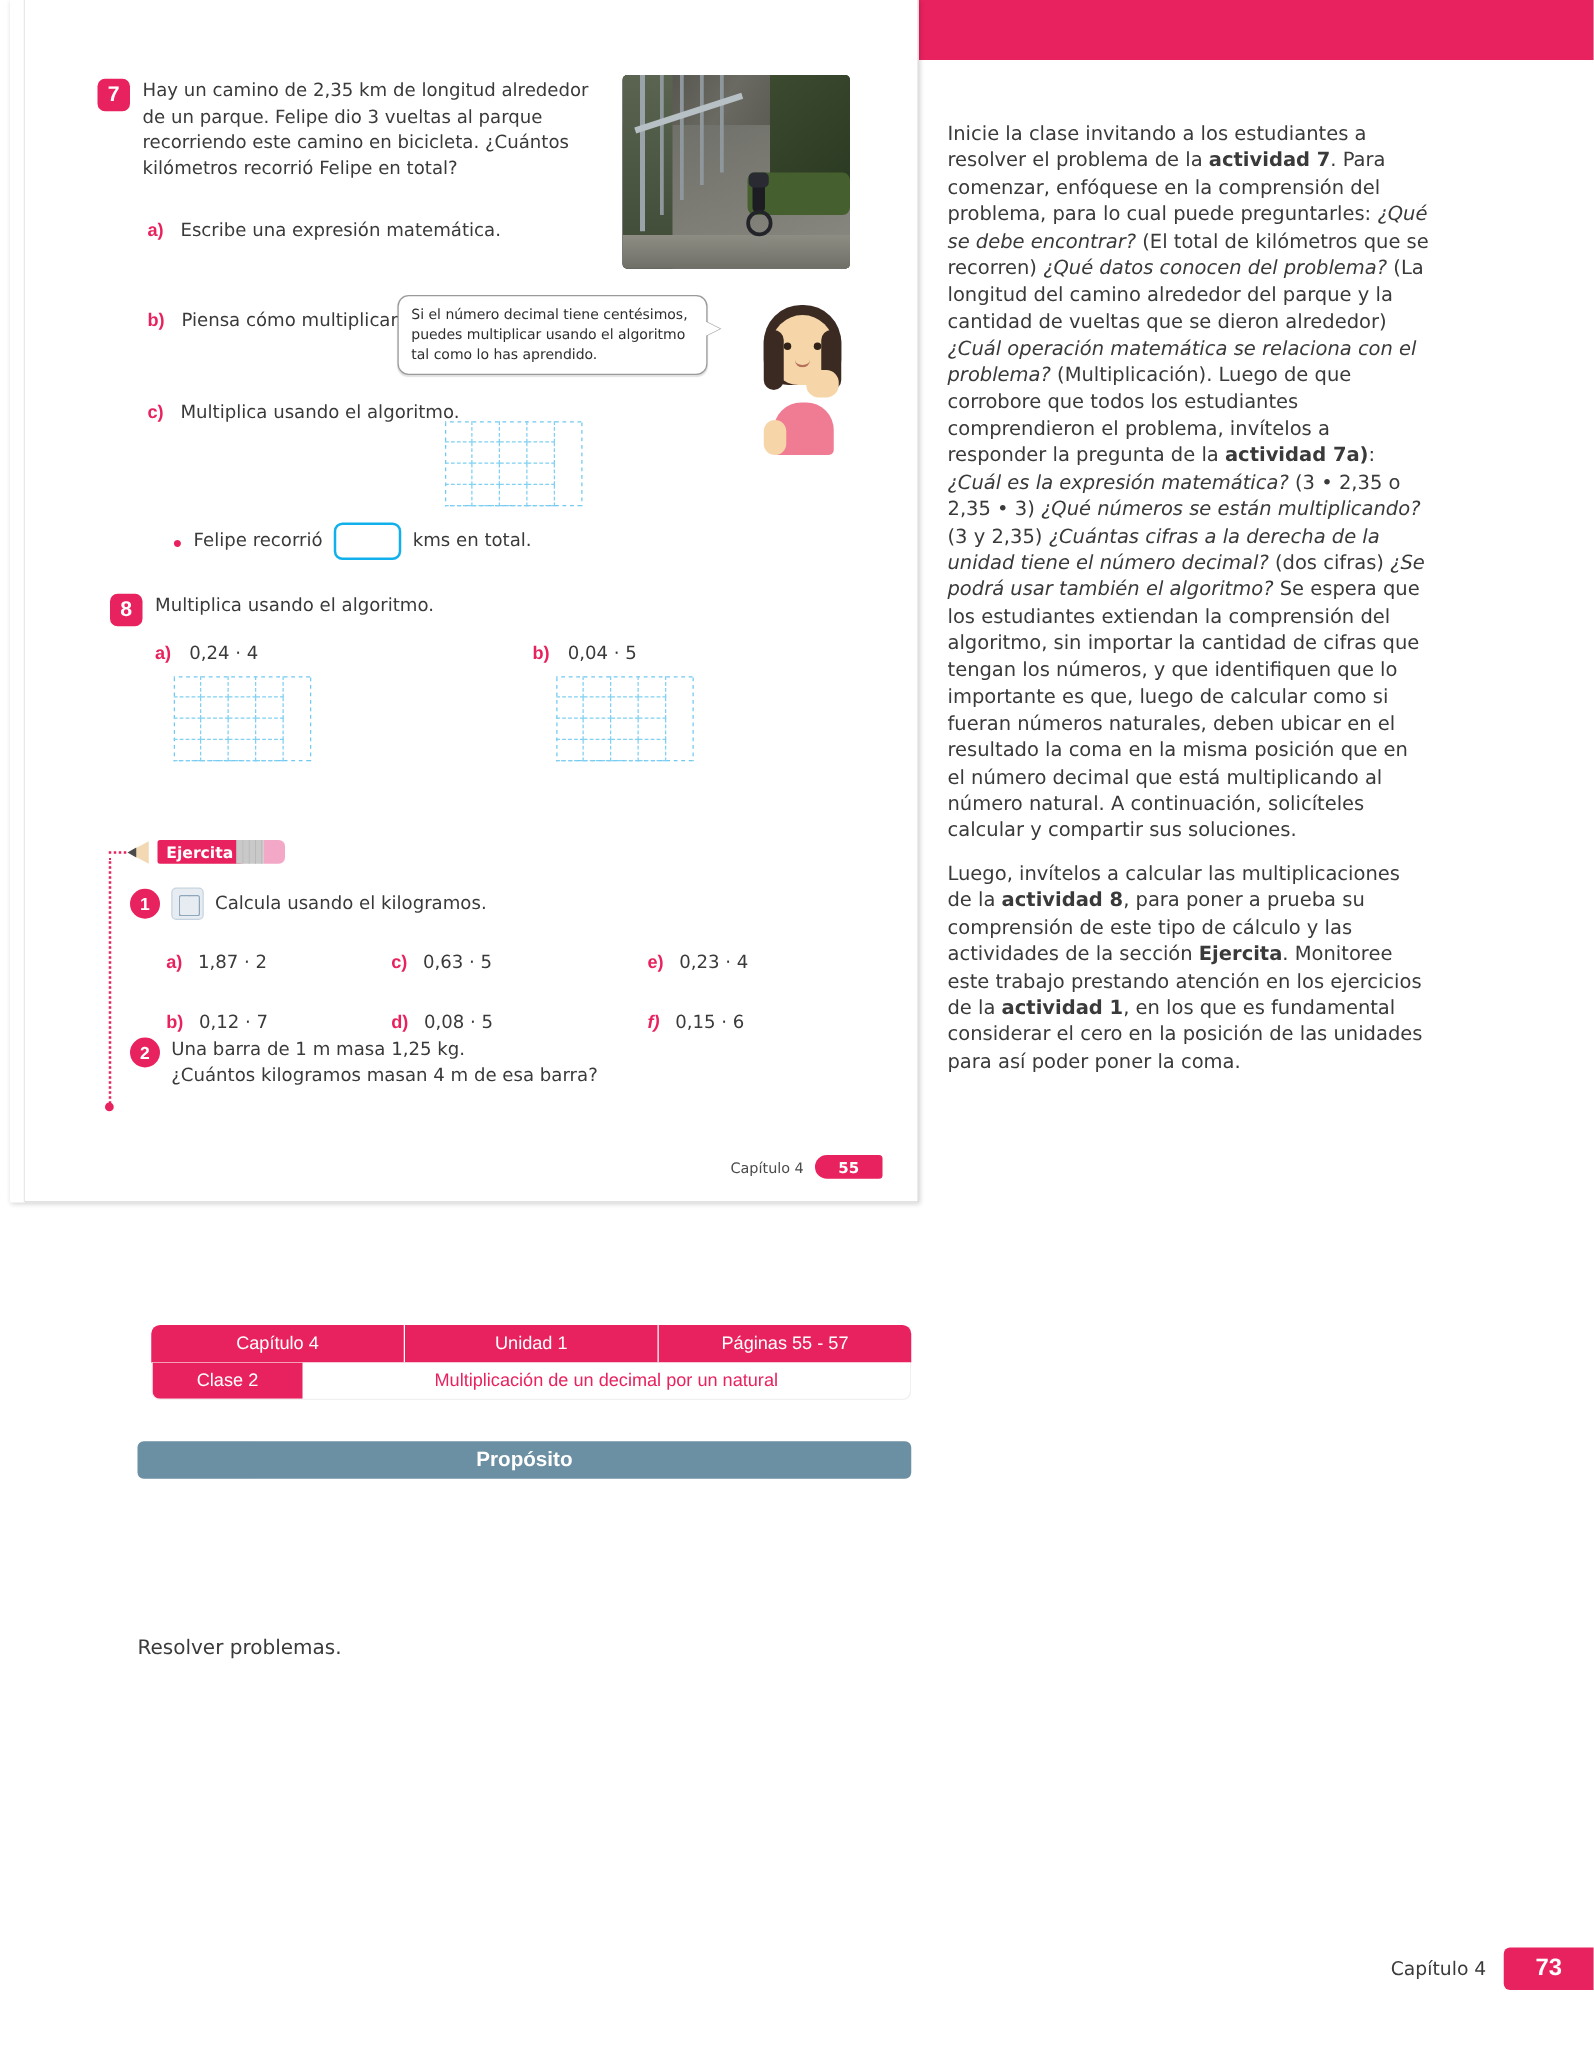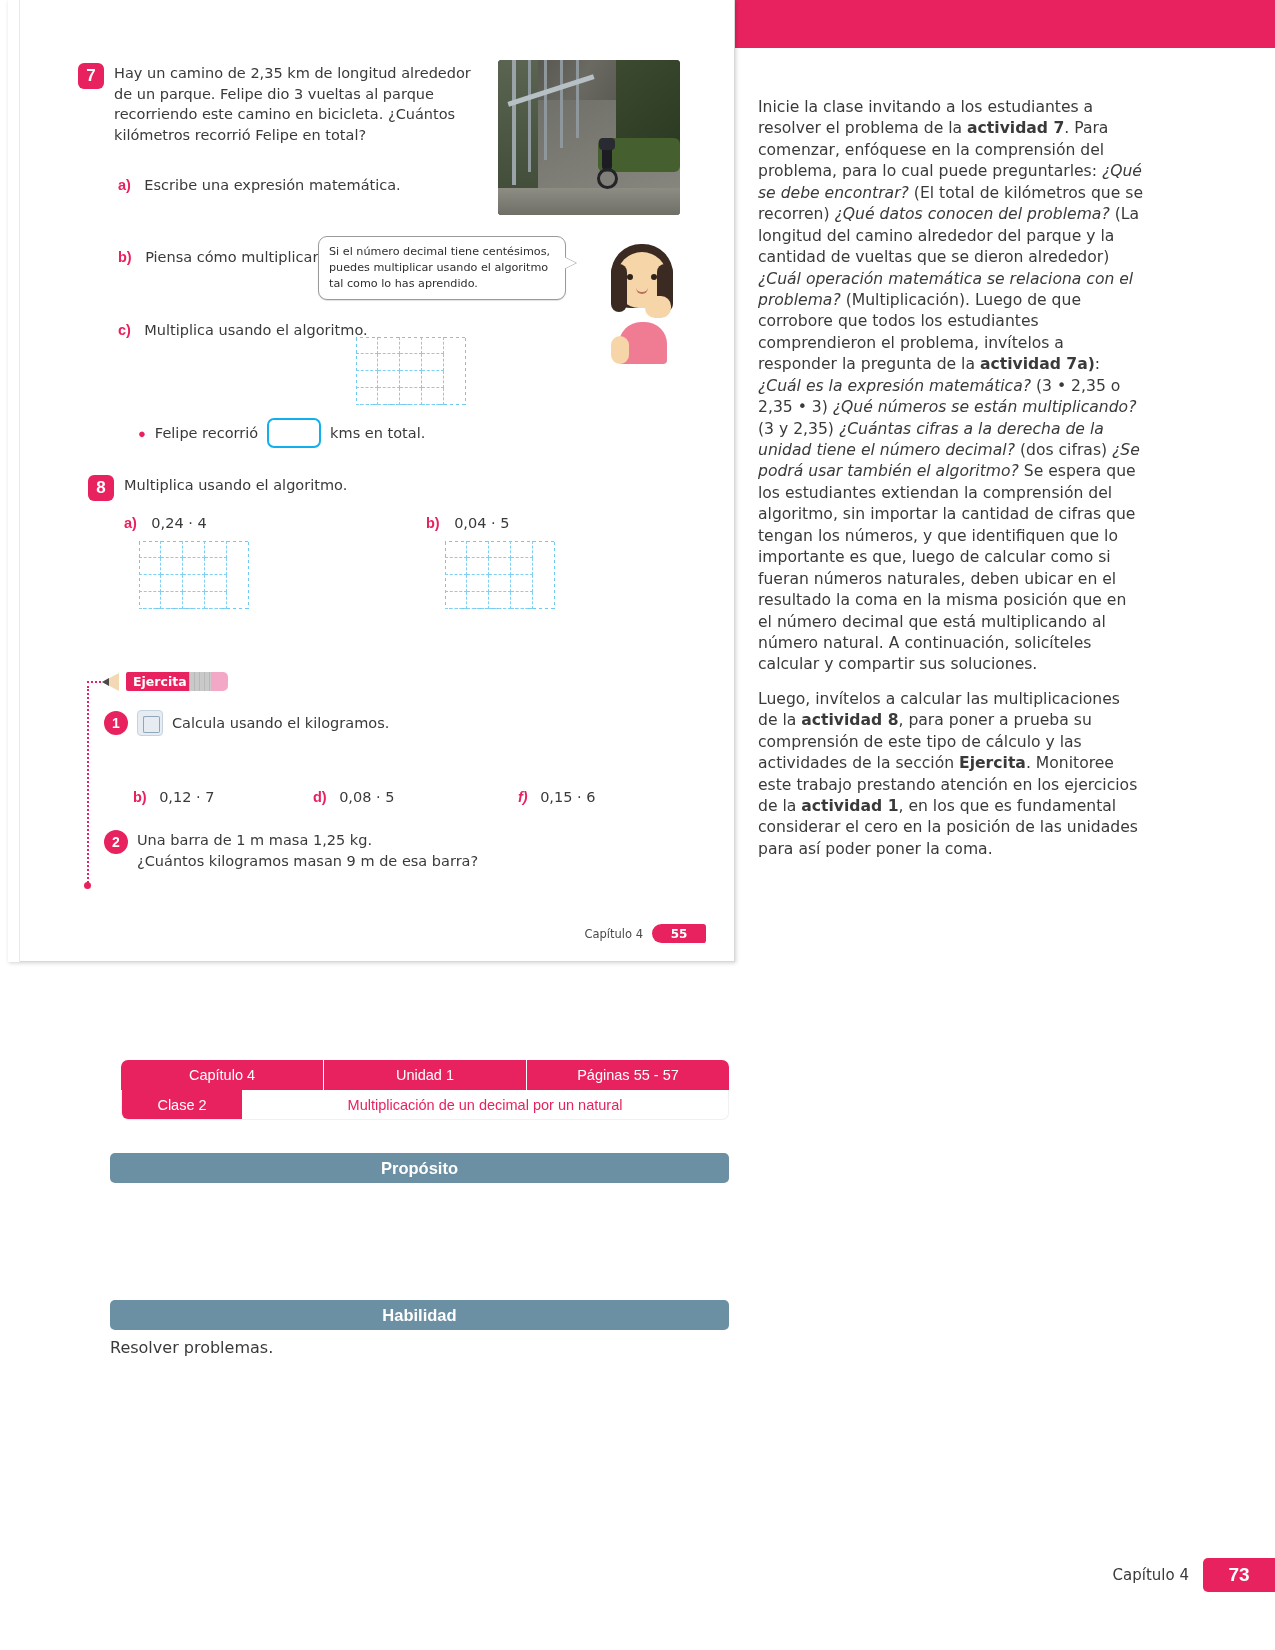--- a/index.html
+++ b/index.html
@@ -393,41 +393,55 @@
     <div class="ej-eraser"></div>
   </div>
 
   <div style="position:absolute; left:96px; top:710px; display:flex; align-items:center; gap:9px;">
     <span class="circ-num">1</span>
     <span class="bookicon"></span>
     <span class="act-body">Calcula usando el kilogramos.</span>
   </div>
 
   <div style="position:absolute; left:125px; top:760px; width:570px;">
+    <div style="display:flex;">
+      <div style="width:180px;">
+        <span class="lt">a)</span>
+        <span class="act-body" style="margin-left:8px;">1,87 · 2</span>
+      </div>
+      <div style="width:205px;">
+        <span class="lt">c)</span>
+        <span class="act-body" style="margin-left:8px;">0,63 · 5</span>
+      </div>
+      <div>
+        <span class="lt">e)</span>
+        <span class="act-body" style="margin-left:8px;">0,23 · 4</span>
+      </div>
+    </div>
     <div style="display:flex; margin-top:27px;">
       <div style="width:180px;">
         <span class="lt">b)</span>
         <span class="act-body" style="margin-left:8px;">0,12 · 7</span>
       </div>
       <div style="width:205px;">
         <span class="lt">d)</span>
         <span class="act-body" style="margin-left:8px;">0,08 · 5</span>
       </div>
       <div>
         <span class="lt" style="font-style:italic;">f)</span>
         <span class="act-body" style="margin-left:8px;">0,15 · 6</span>
       </div>
     </div>
   </div>
 
   <div style="position:absolute; left:96px; top:830px; display:flex; gap:9px; align-items:flex-start;">
     <span class="circ-num">2</span>
     <span>
       <span class="act-body" style="display:block;">Una barra de 1 m masa 1,25 kg.</span>
-      <span class="act-body" style="display:block;">¿Cuántos kilogramos masan 9 m de esa barra?</span>
+      <span class="act-body" style="display:block;">¿Cuántos kilogramos masan 4 m de esa barra?</span>
     </span>
   </div>
 
   <div class="pg-foot">
     <span>Capítulo 4</span>
     <span class="pg-tab">55</span>
   </div>
 </div>
 
 <div class="info-table">
@@ -440,21 +454,20 @@
     <div class="it-clase">Clase 2</div>
     <div class="it-title">Multiplicación de un decimal por un natural</div>
   </div>
 </div>
 
 <div style="position:absolute; left:110px; top:1153px; width:619px;">
   <div class="sec-head">Propósito</div>
 </div>
 
 <div style="position:absolute; left:110px; top:1300px; width:619px;">
-  <div class="sec-head">Habilidad</div>
   <div class="sec-body" style="margin-top:6px;">Resolver problemas.</div>
 </div>
 
 <div class="right-col">
   <div class="gestion-body">
     <p>Inicie la clase invitando a los estudiantes a resolver el problema de la <b>actividad 7</b>. Para comenzar, enfóquese en la comprensión del problema, para lo cual puede preguntarles: <i>¿Qué se debe encontrar?</i> (El total de kilómetros que se recorren) <i>¿Qué datos conocen del problema?</i> (La longitud del camino alrededor del parque y la cantidad de vueltas que se dieron alrededor) <i>¿Cuál operación matemática se relaciona con el problema?</i> (Multiplicación). Luego de que corrobore que todos los estudiantes comprendieron el problema, invítelos a responder la pregunta de la <b>actividad 7a)</b>: <i>¿Cuál es la expresión matemática?</i> (3 • 2,35 o 2,35 • 3) <i>¿Qué números se están multiplicando?</i> (3 y 2,35) <i>¿Cuántas cifras a la derecha de la unidad tiene el número decimal?</i> (dos cifras) <i>¿Se podrá usar también el algoritmo?</i> Se espera que los estudiantes extiendan la comprensión del algoritmo, sin importar la cantidad de cifras que tengan los números, y que identifiquen que lo importante es que, luego de calcular como si fueran números naturales, deben ubicar en el resultado la coma en la misma posición que en el número decimal que está multiplicando al número natural. A continuación, solicíteles calcular y compartir sus soluciones.</p>
     <p>Luego, invítelos a calcular las multiplicaciones de la <b>actividad 8</b>, para poner a prueba su comprensión de este tipo de cálculo y las actividades de la sección <b>Ejercita</b>. Monitoree este trabajo prestando atención en los ejercicios de la <b>actividad 1</b>, en los que es fundamental considerar el cero en la posición de las unidades para así poder poner la coma.</p>
   </div>
 </div>
 

